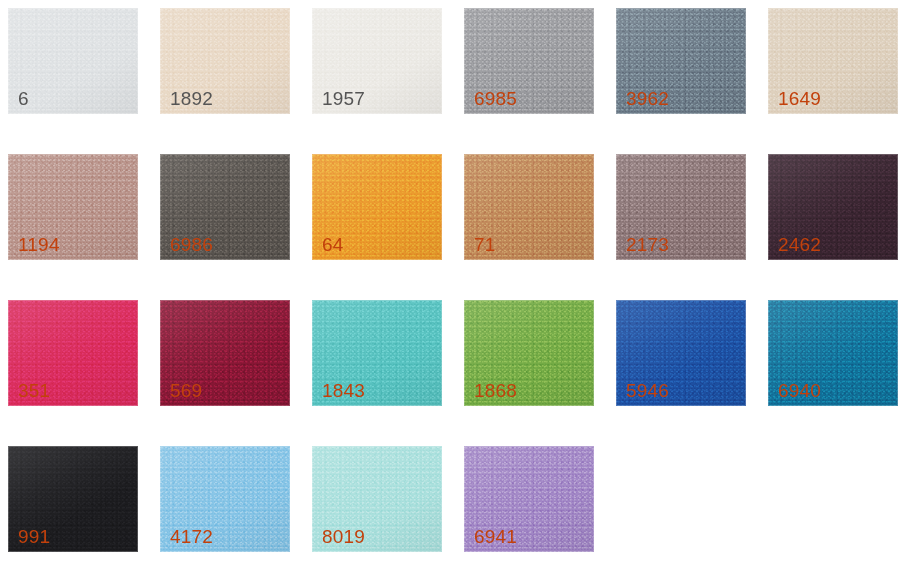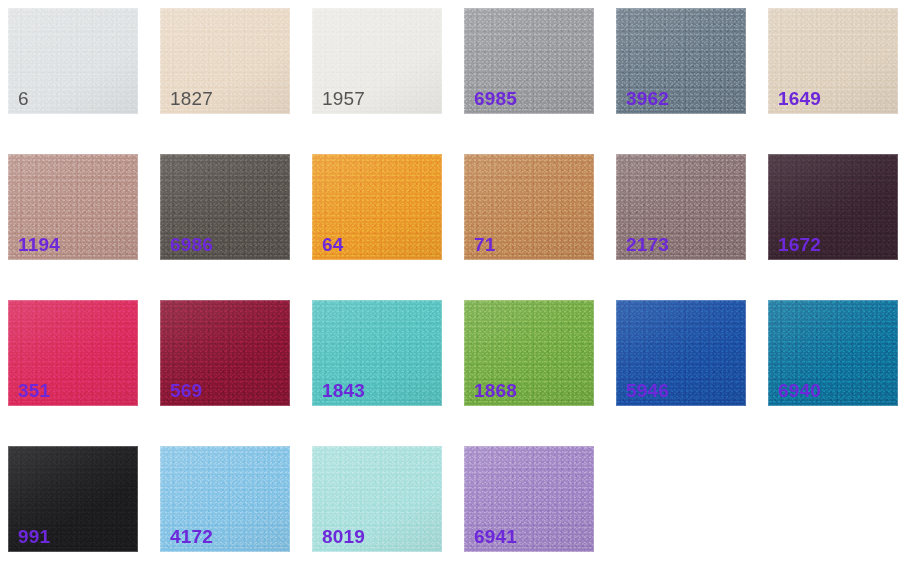--- a/index.html
+++ b/index.html
@@ -78,40 +78,40 @@
   .swatch-label {
     position: absolute;
     left: 10px;
     bottom: 6px;
     font-size: 19px;
     line-height: 1;
     letter-spacing: 0.2px;
     white-space: nowrap;
     user-select: none;
   }
-  .swatch-label.light-text { color: #6d28d9; font-weight: bold; }
+  .swatch-label.light-text { color: #c2410c; }
   .swatch-label.dark-text  { color: #555555; }
 </style>
 </head>
 <body>
 
 <main id="swatch-grid">
     <div class="swatch">
       <div class="swatch-fill" style="background-color: rgb(223, 226, 228);"></div>
       <div class="swatch-grain"></div>
       <div class="swatch-sheen"></div>
       <div class="swatch-edge"></div>
       <span class="swatch-label dark-text">6</span>
     </div>
     <div class="swatch">
       <div class="swatch-fill" style="background-color: rgb(233, 217, 198);"></div>
       <div class="swatch-grain"></div>
       <div class="swatch-sheen"></div>
       <div class="swatch-edge"></div>
-      <span class="swatch-label dark-text">1827</span>
+      <span class="swatch-label dark-text">1892</span>
     </div>
     <div class="swatch">
       <div class="swatch-fill" style="background-color: rgb(236, 234, 229);"></div>
       <div class="swatch-grain"></div>
       <div class="swatch-sheen"></div>
       <div class="swatch-edge"></div>
       <span class="swatch-label dark-text">1957</span>
     </div>
     <div class="swatch">
       <div class="swatch-fill" style="background-color: rgb(155, 156, 160);"></div>
@@ -167,21 +167,21 @@
       <div class="swatch-grain"></div>
       <div class="swatch-sheen"></div>
       <div class="swatch-edge"></div>
       <span class="swatch-label light-text">2173</span>
     </div>
     <div class="swatch">
       <div class="swatch-fill" style="background-color: rgb(57, 36, 48);"></div>
       <div class="swatch-grain"></div>
       <div class="swatch-sheen"></div>
       <div class="swatch-edge"></div>
-      <span class="swatch-label light-text">1672</span>
+      <span class="swatch-label light-text">2462</span>
     </div>
     <div class="swatch">
       <div class="swatch-fill" style="background-color: rgb(218, 43, 92);"></div>
       <div class="swatch-grain"></div>
       <div class="swatch-sheen"></div>
       <div class="swatch-edge"></div>
       <span class="swatch-label light-text">351</span>
     </div>
     <div class="swatch">
       <div class="swatch-fill" style="background-color: rgb(135, 22, 52);"></div>

